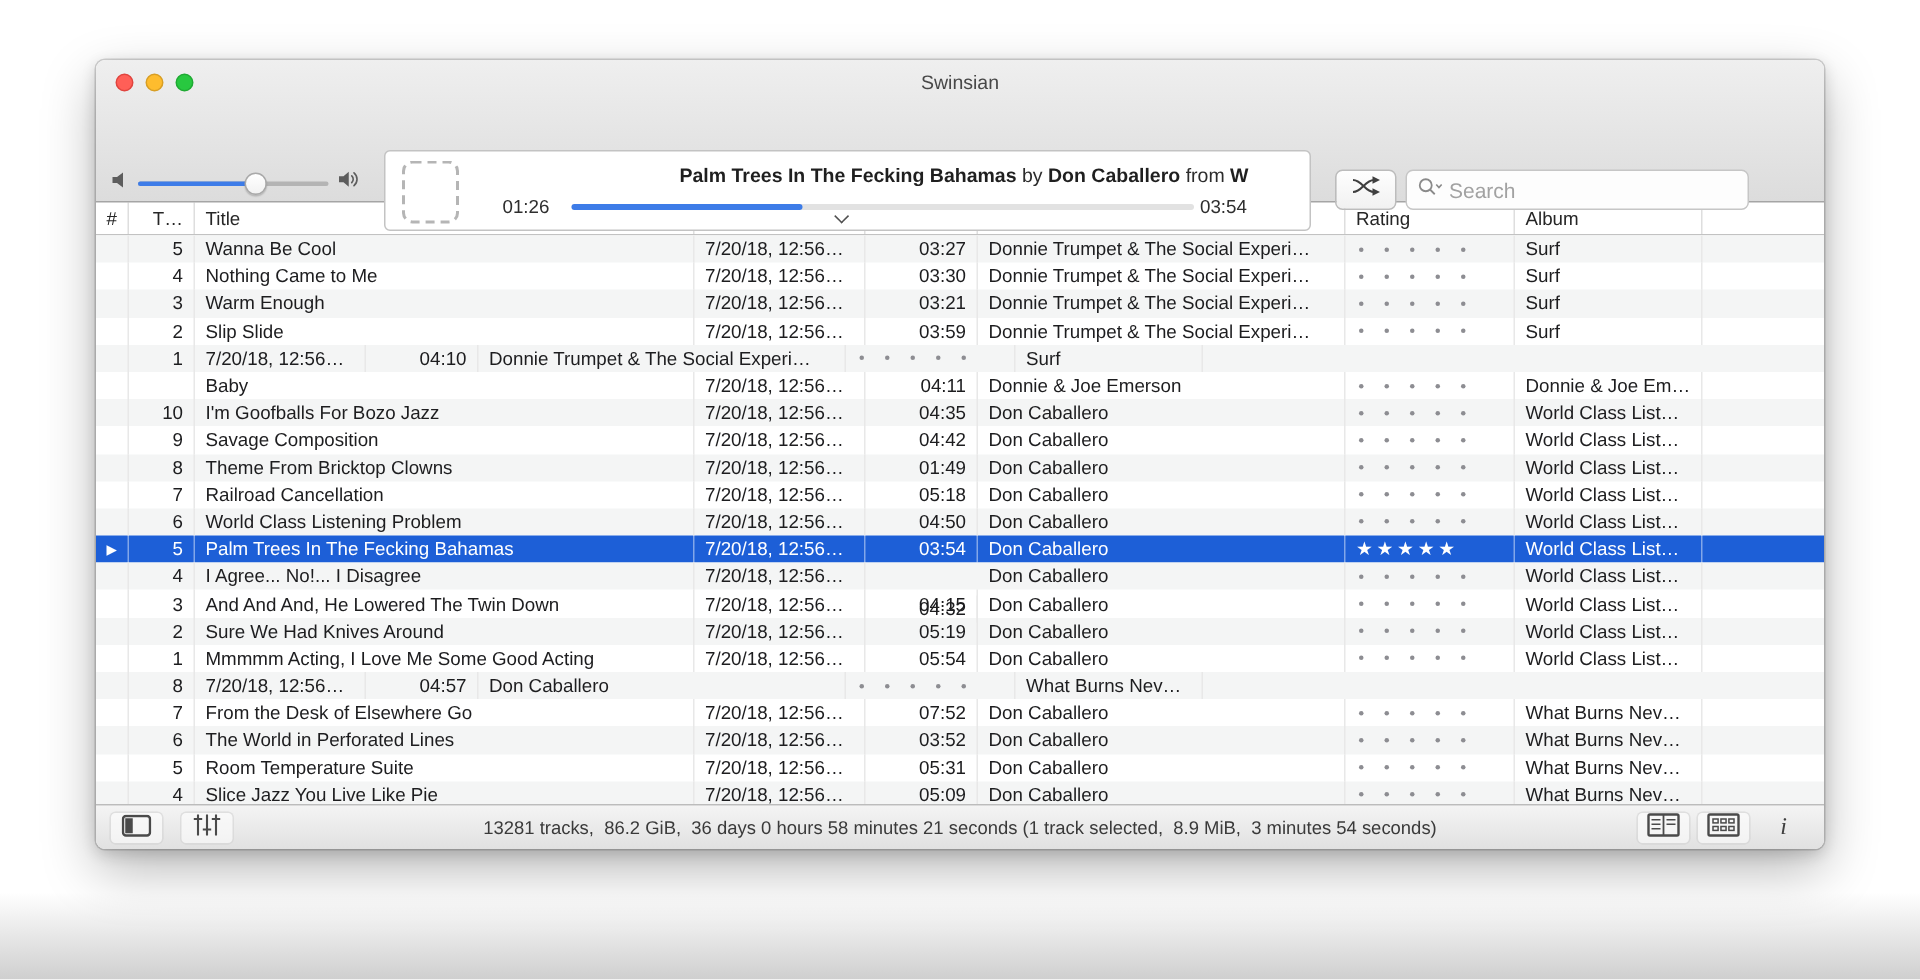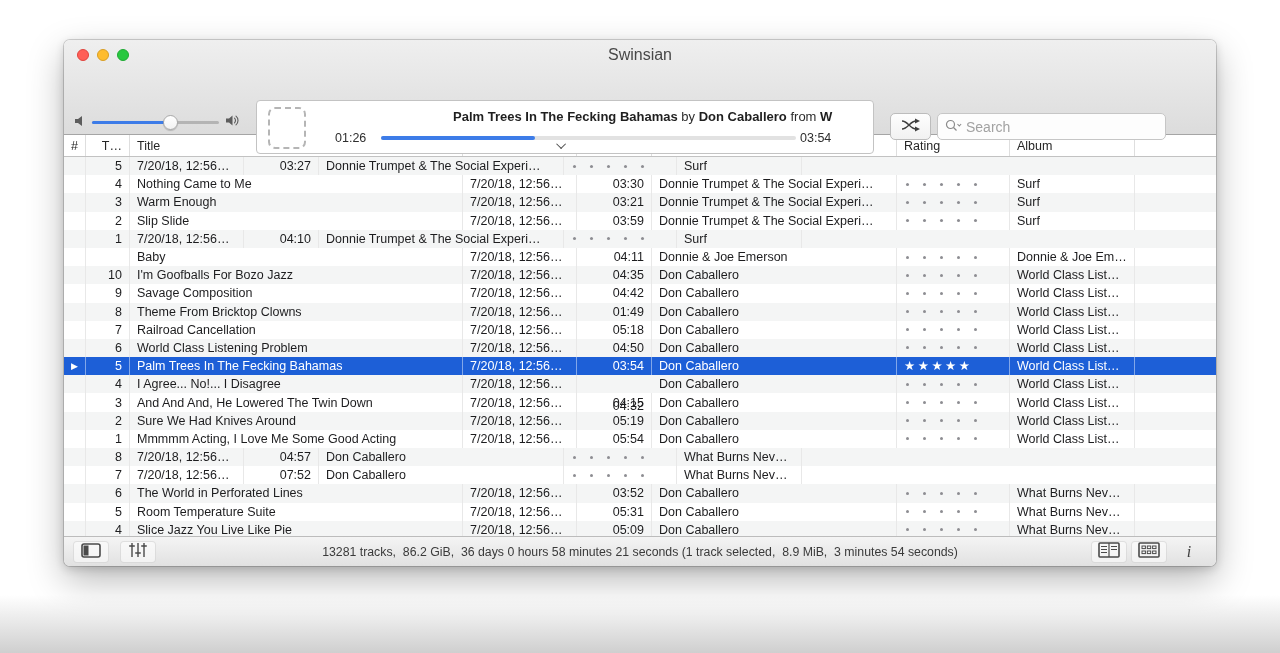--- a/index.html
+++ b/index.html
@@ -20,21 +20,21 @@
 
   
   .chrome { height:95px; flex:none; background:linear-gradient(#efefef,#dcdcdc);
     border-bottom:1px solid #a5a5a5; position:relative; }
   .titlebar { height:28px; position:relative; }
   .traffic { position:absolute; left:13px; top:9px; display:flex; gap:8px; }
   .tl { width:12px; height:12px; border-radius:50%; display:inline-block; }
   .tl.red    { background:#ff5f57; border:1px solid #e0443e; }
   .tl.yellow { background:#febc2e; border:1px solid #d89e24; }
   .tl.green  { background:#28c840; border:1px solid #1faa33; }
-  .wtitle { text-align:center; line-height:29px; font-size:16px; color:#484848; }
+  .wtitle { text-align:center; line-height:29px; font-size:13px; color:#484848; }
 
   .toolbar { position:absolute; left:0; right:0; top:28px; bottom:0; }
 
   
   .vol { position:absolute; left:10px; top:45px; display:flex; align-items:center; gap:6px; }
   .vslider { position:relative; width:127px; height:16px; }
   .vtrack { position:absolute; left:0; right:0; top:6.5px; height:3px; border-radius:2px; background:#b4b4b4; }
   .vfill  { position:absolute; left:0; top:6.5px; height:3px; border-radius:2px; background:#3d7ce8; }
   .vthumb { position:absolute; top:0.5px; width:15px; height:15px; border-radius:50%;
     background:linear-gradient(#ffffff,#f2f2f2); border:1px solid #a9a9a9;
@@ -209,20 +209,21 @@
       </div>
       <div class="hcell" style="flex: 1 1 0%;">
         <span></span>
       </div>
     </div>
 
   <div class="tbody" id="tbody">
       <div class="trow alt">
         <div class="cell" style="width: 22px;"></div>
         <div class="cell r" style="width: 44px;">5</div>
+        <div class="cell" style="width: 333px;">Wanna Be Cool</div>
         <div class="cell" style="width: 114px;">7/20/18, 12:56…</div>
         <div class="cell r" style="width: 75px;">03:27</div>
         <div class="cell" style="width: 245px;">Donnie Trumpet &amp; The Social Experi…</div>
         <div class="cell" style="width: 113px;">
           <span class="dots">
             <i class="dot"></i>
             <i class="dot"></i>
             <i class="dot"></i>
             <i class="dot"></i>
             <i class="dot"></i>
@@ -525,20 +526,21 @@
             <i class="dot"></i>
             <i class="dot"></i>
           </span>
         </div>
         <div class="cell" style="width: 125px;">What Burns Nev…</div>
         <div class="cell" style="flex: 1 1 0%;"></div>
       </div>
       <div class="trow">
         <div class="cell" style="width: 22px;"></div>
         <div class="cell r" style="width: 44px;">7</div>
+        <div class="cell" style="width: 333px;">From the Desk of Elsewhere Go</div>
         <div class="cell" style="width: 114px;">7/20/18, 12:56…</div>
         <div class="cell r" style="width: 75px;">07:52</div>
         <div class="cell" style="width: 245px;">Don Caballero</div>
         <div class="cell" style="width: 113px;">
           <span class="dots">
             <i class="dot"></i>
             <i class="dot"></i>
             <i class="dot"></i>
             <i class="dot"></i>
             <i class="dot"></i>

